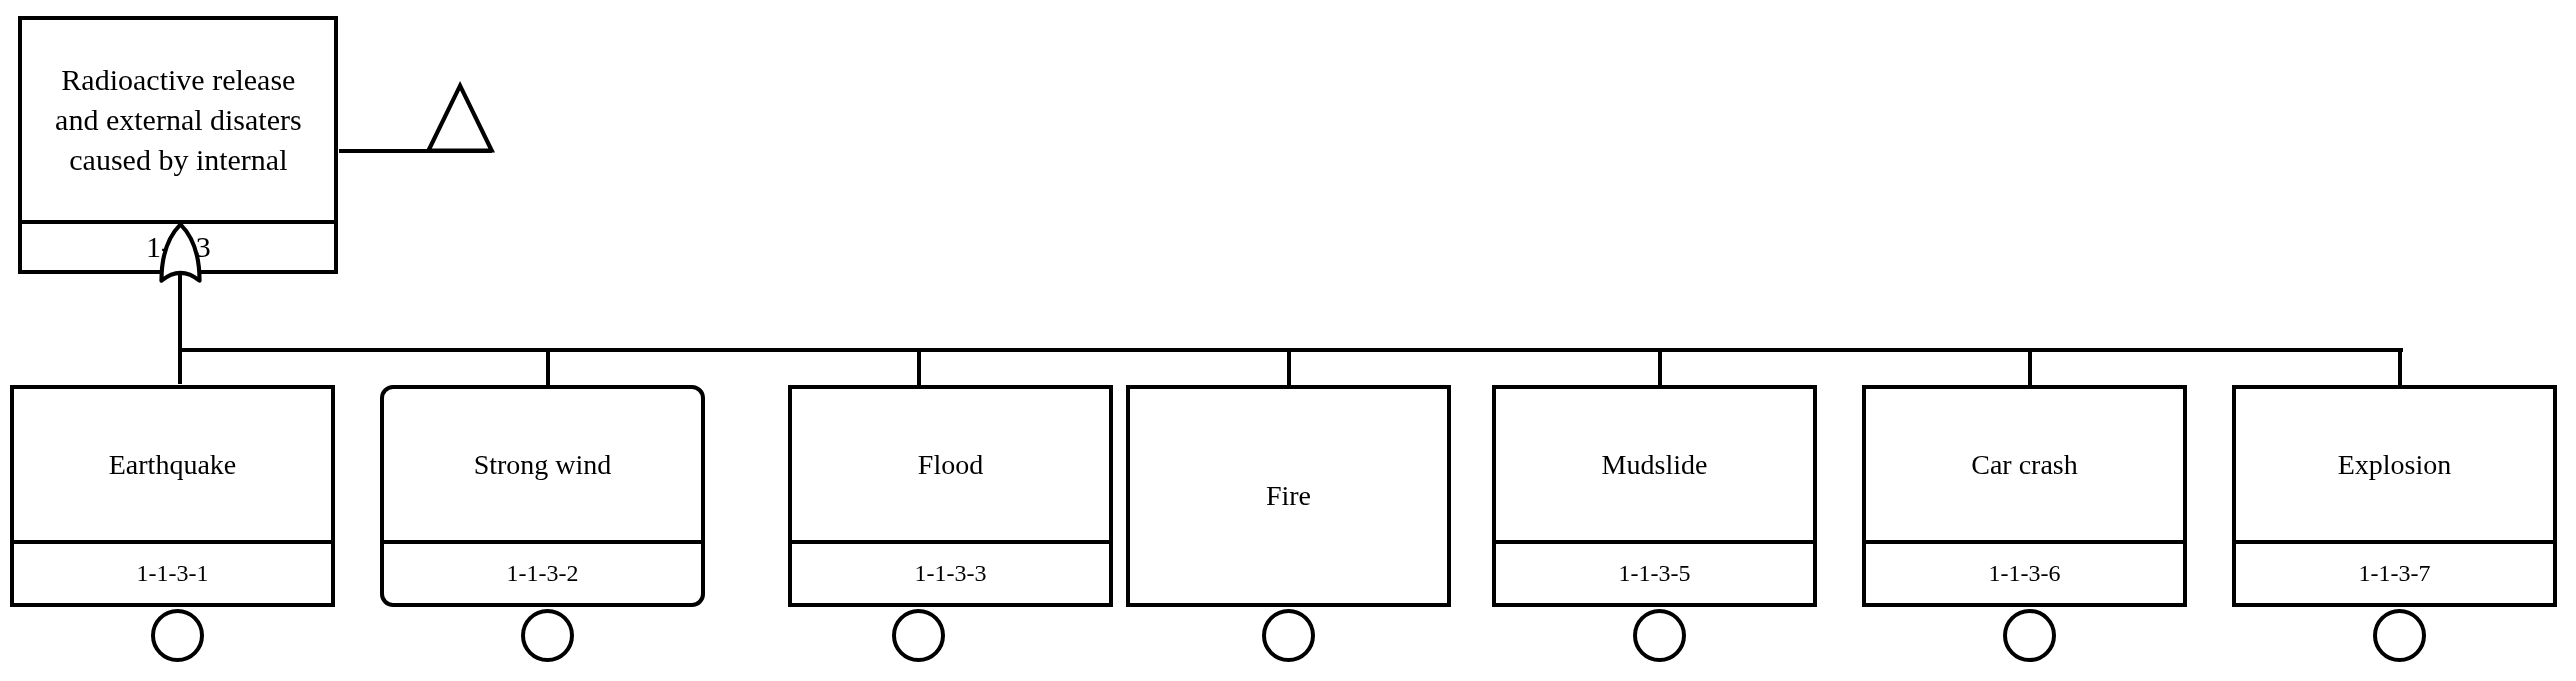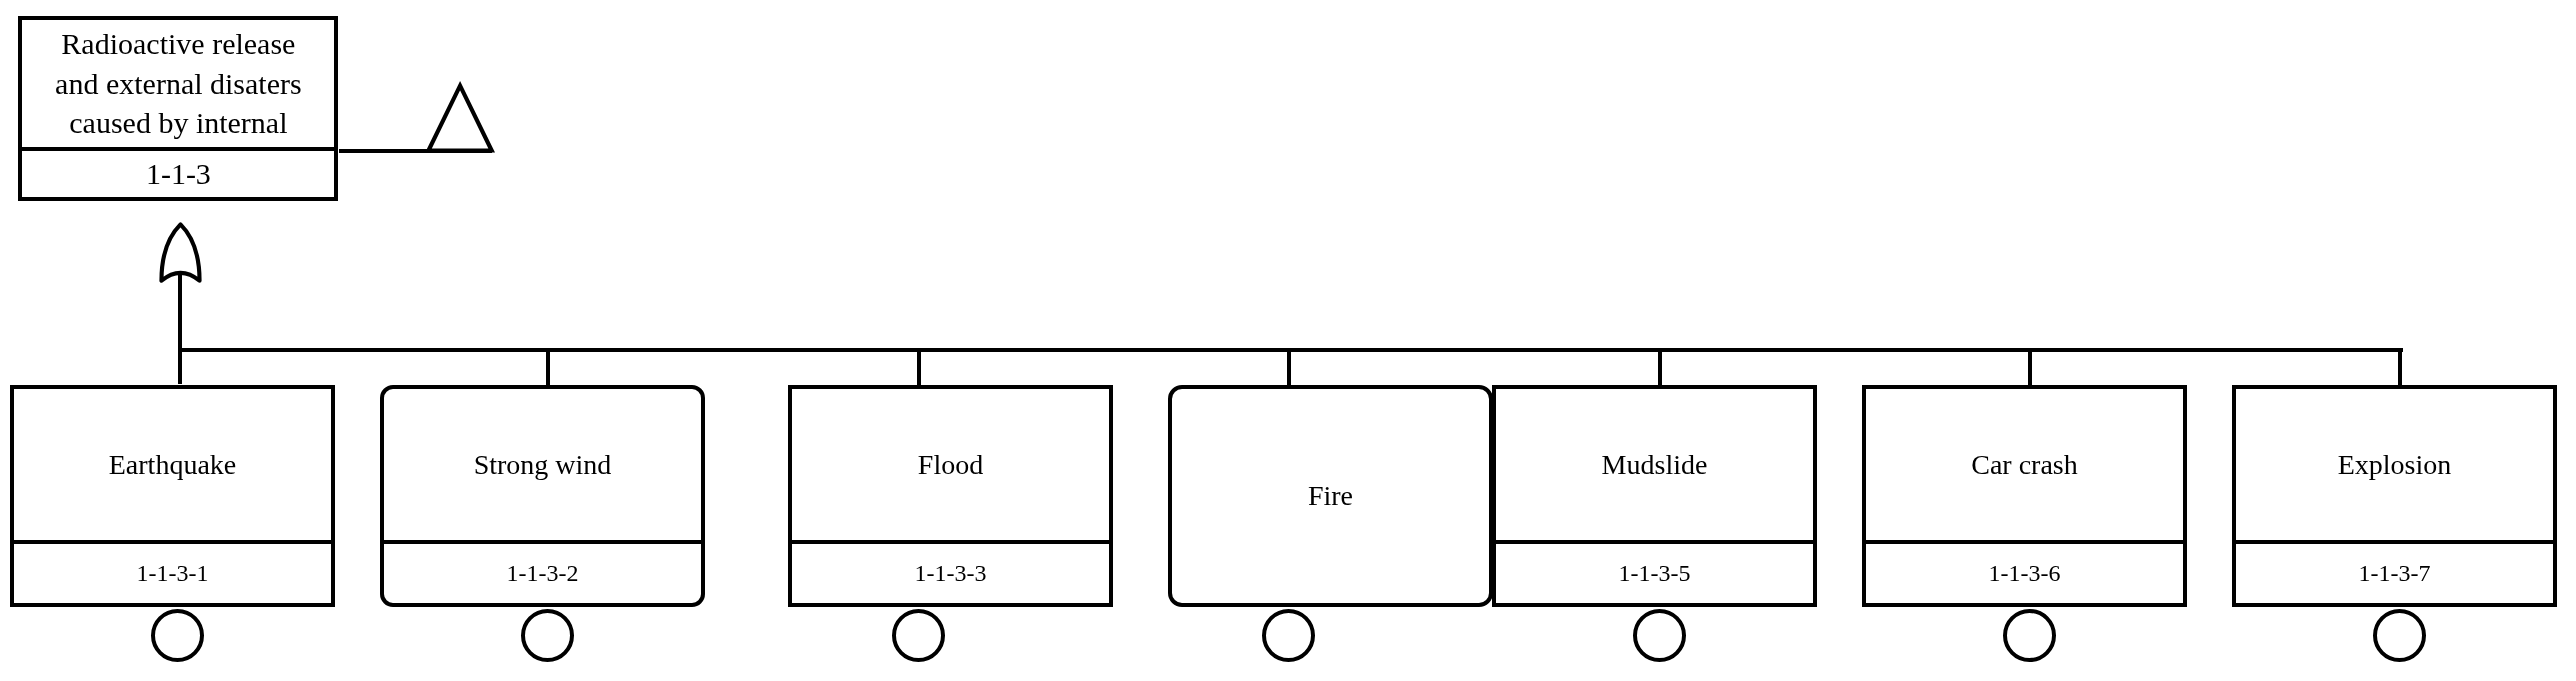--- a/index.html
+++ b/index.html
@@ -7,21 +7,21 @@
     position:relative;
     width:2576px;height:682px;
     background:#ffffff;
     color:#000;
     font-family:"Liberation Serif","DejaVu Serif",serif;
     overflow:hidden;
   }
   .line{position:absolute;background:#000000;}
   
   .tbox{
-    position:absolute;left:18.4px;top:16px;width:320px;height:185px;
+    position:absolute;left:18.4px;top:16px;width:320px;height:258px;
     border:4.2px solid #000;box-sizing:border-box;background:#fff;
     display:flex;flex-direction:column;
   }
   .tbox .lbl{
     flex:1;display:flex;align-items:center;justify-content:center;
     text-align:center;font-size:30px;line-height:1.33;
   }
   .tbox .code{
     height:50px;border-top:4.2px solid #000;box-sizing:border-box;
     display:flex;align-items:center;justify-content:center;font-size:30px;
@@ -85,21 +85,21 @@
     <div class="code">1-1-3-1</div>
   </div>
   <div class="ebox" style="left:380px;border-radius:13px;">
     <div class="lbl">Strong wind</div>
     <div class="code">1-1-3-2</div>
   </div>
   <div class="ebox" style="left:751px;margin-left:37px;">
     <div class="lbl">Flood</div>
     <div class="code">1-1-3-3</div>
   </div>
-  <div class="ebox" style="left:1168px;border-radius:14px;">
+  <div class="ebox" style="left:1126px;">
     <div class="lbl">Fire</div>
   </div>
   <div class="ebox" style="left:1492px;">
     <div class="lbl">Mudslide</div>
     <div class="code">1-1-3-5</div>
   </div>
   <div class="ebox" style="left:1862px;">
     <div class="lbl">Car crash</div>
     <div class="code">1-1-3-6</div>
   </div>

